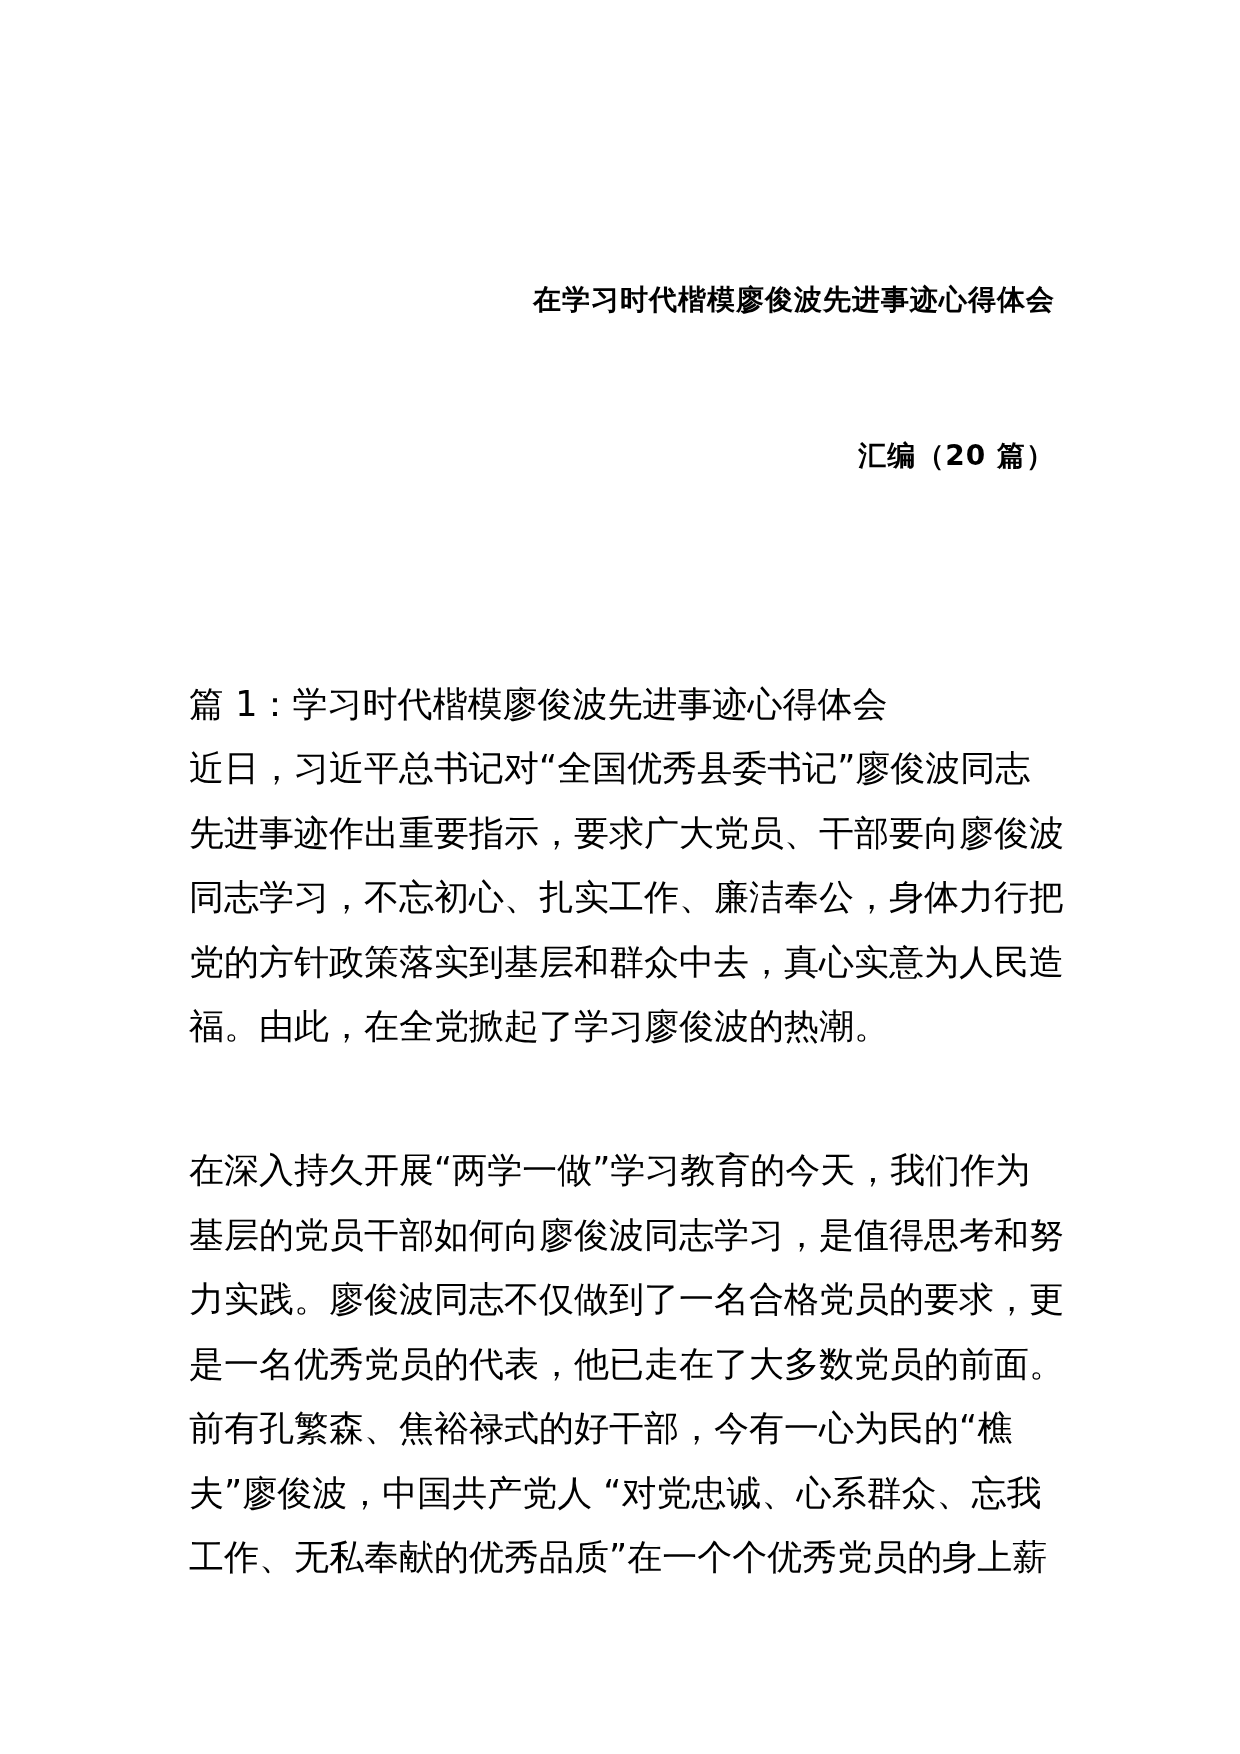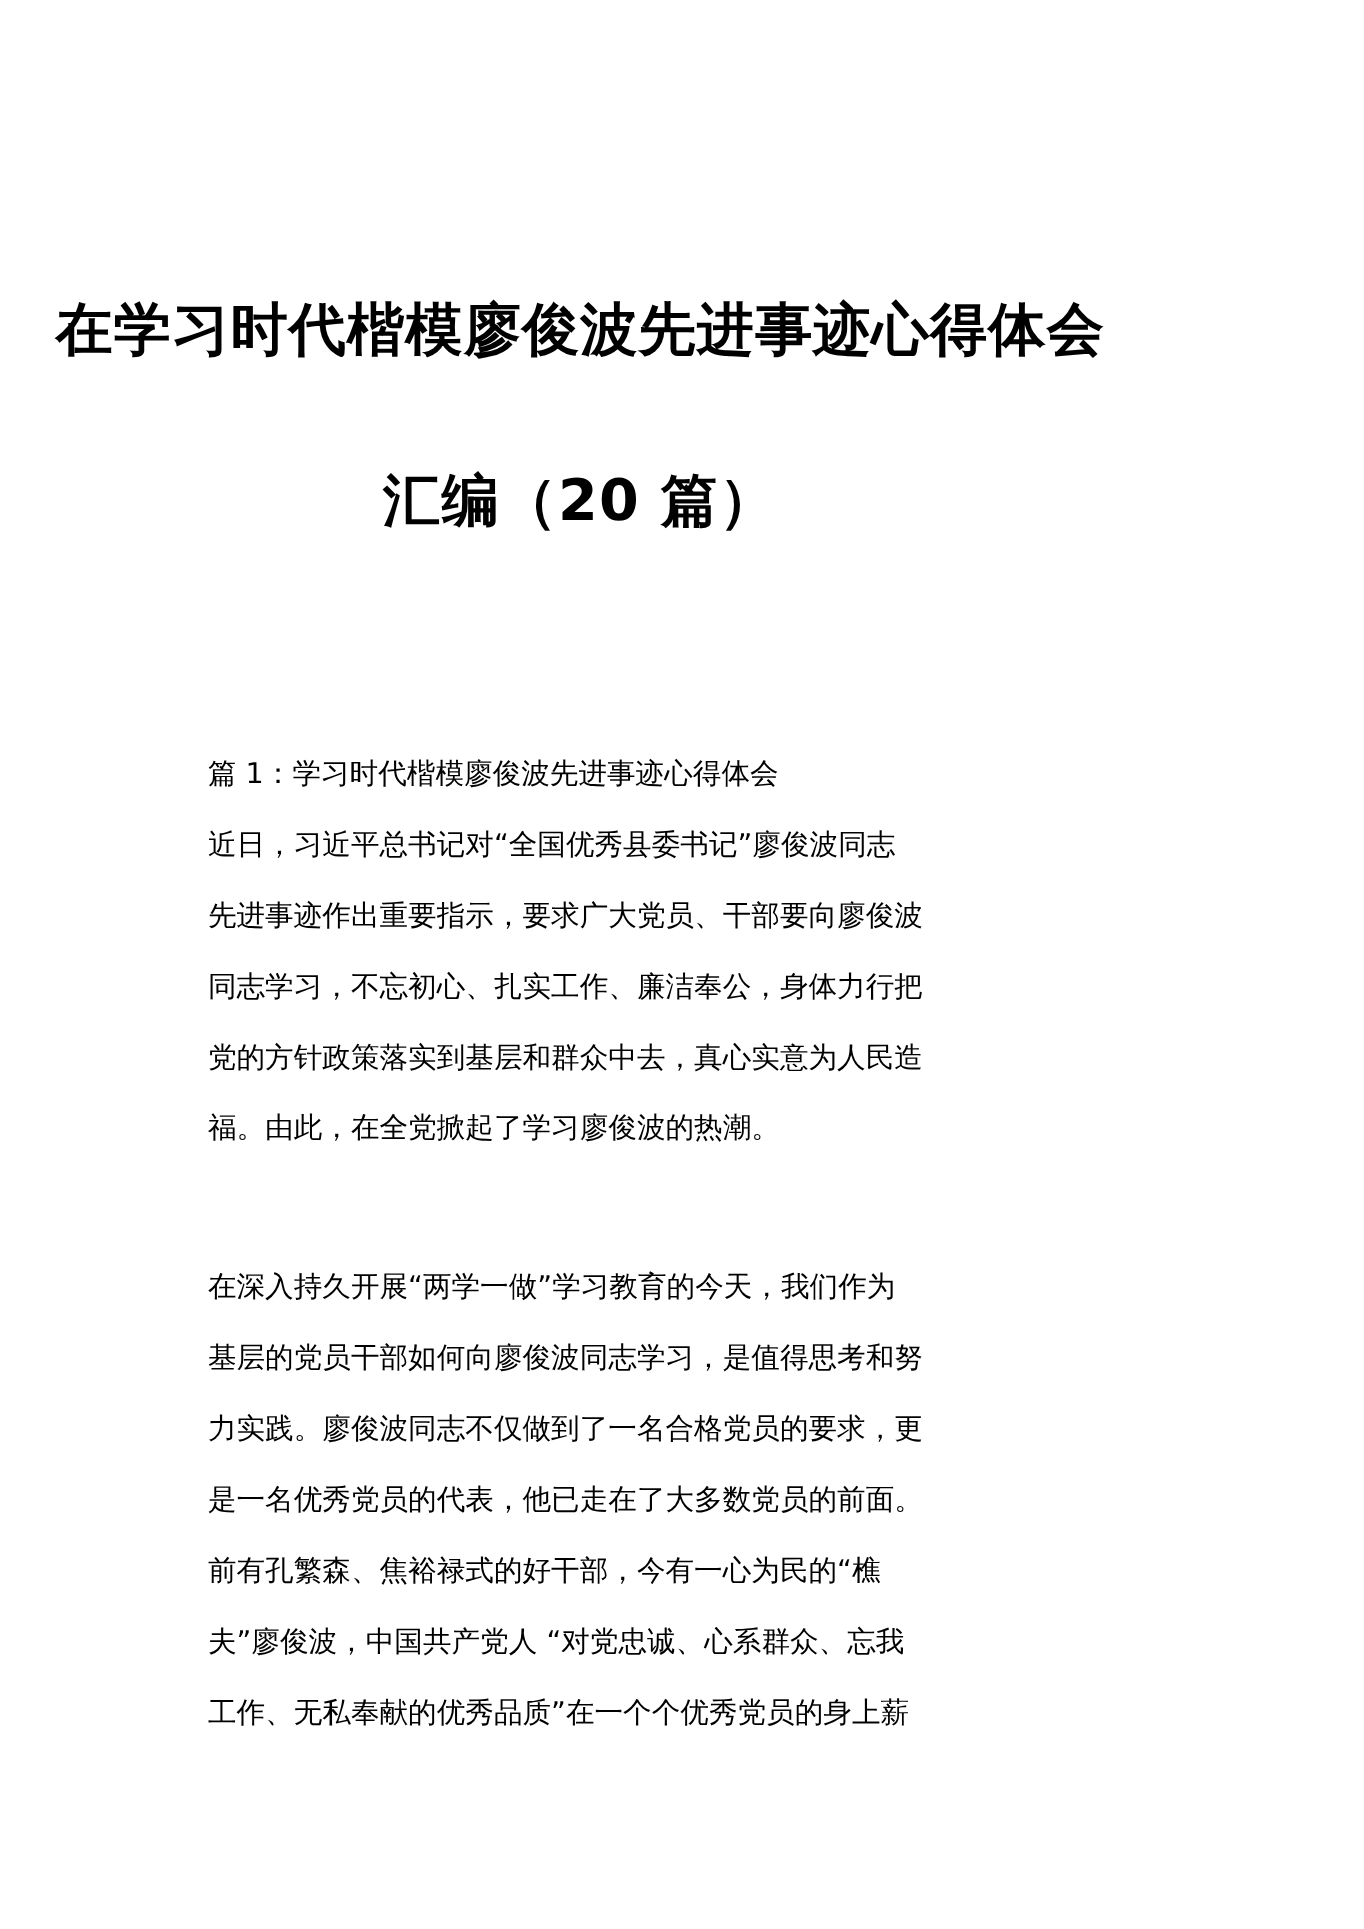--- a/index.html
+++ b/index.html
@@ -19,34 +19,34 @@
       position: absolute;
       left: 0; top: 0;
       width: 1240px;
       height: 1754px;
       background: #ffffff;
     }
     .title {
       position: absolute;
       left: 0;
       width: 1055px;
-      text-align: center;
+      text-align: right;
       font-weight: bold;
-      font-size: 52px;
+      font-size: 28px;
       letter-spacing: 1px;
       line-height: 48px;
       margin: 0;
     }
     .title.line1 { top: 276px; }
     .title.line2 { top: 432px; }
     .body-text {
       position: absolute;
       left: 189px;
       width: 870px;
-      font-size: 26px;
+      font-size: 35px;
       line-height: 64.5px;
       margin: 0;
     }
     .section-heading { top: 672px; }
     .para1 { top: 736px; }
     .para2 { top: 1138px; }
     .line {
       display: block;
       white-space: nowrap;
       height: 64.5px;

